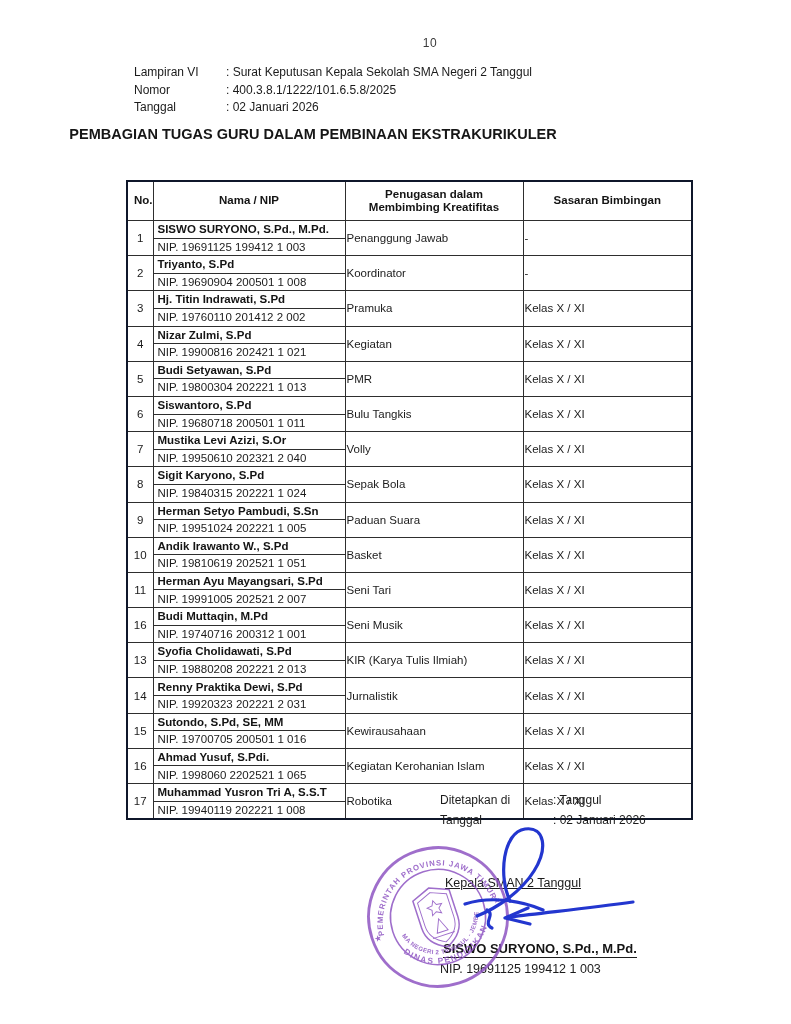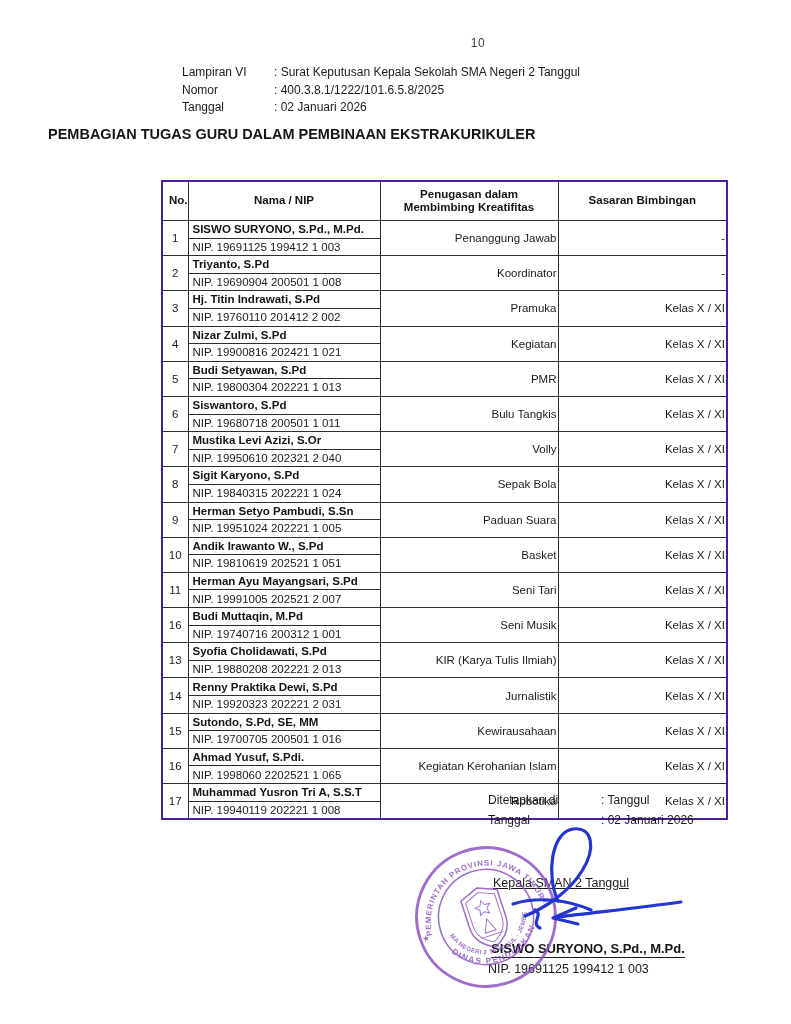--- a/index.html
+++ b/index.html
@@ -4,57 +4,57 @@
 <style>
   html,body { margin:0; padding:0; }
   body {
     width:791px; height:1024px;
     background:#ffffff;
     font-family:"Liberation Sans", sans-serif;
     color:#1b1b1b;
     position:relative;
     overflow:hidden;
   }
-  .page { position:absolute; inset:0; background:#fff;margin-left:48px; }
+  .page { position:absolute; inset:0; background:#fff; }
 
   .page-number {
     position:absolute; top:36px; left:0; width:860px;
     text-align:center; font-size:12px; color:#3a3a3a; letter-spacing:.5px;
   }
 
   .meta { position:absolute; left:134px; top:64px; font-size:12px; line-height:17.5px; }
   .meta-row { white-space:nowrap; }
   .meta-label { display:inline-block; width:92px; }
 
   .doc-title {
     position:absolute; left:0; top:123px; width:626px;
-    text-align:left; font-weight:700; font-size:14.5px; line-height:22.5px;
+    text-align:center; font-weight:700; font-size:14.5px; line-height:22.5px;
     color:#161616;
   }
 
   table.assignments {
-    position:absolute; left:113px; top:180px;
+    position:absolute; left:126px; top:180px;
     width:565px; border-collapse:collapse; table-layout:fixed;
-    border:2px solid #4c1d95;
+    border:2px solid #0f172a;
     font-size:11.5px;
     padding-left:17px;
   }
   .assignments th, .assignments td { border:1px solid #2e2e2e; }
   .assignments th {
     height:36px; padding:1px 6px; font-weight:700;
     text-align:center; vertical-align:middle; line-height:13.5px;
     font-size:11.5px; color:#141414;
   }
   .cell-no { text-align:center; vertical-align:middle; }
   .cell-name {
     font-weight:700; padding:0 4px; height:16.6px; line-height:16.4px;
     white-space:nowrap; overflow:hidden; vertical-align:middle; color:#141414;
   }
   .cell-nip { padding:0 4px; height:16.6px; line-height:16.4px; white-space:nowrap; vertical-align:middle; }
-  .cell-assign, .cell-target { text-align:right; vertical-align:middle; }
+  .cell-assign, .cell-target { text-align:left; vertical-align:middle; }
 
   .footer-block { position:absolute; left:440px; top:790px; font-size:12px; line-height:20px; z-index:1; }
   .footer-row { white-space:nowrap; }
   .footer-label { display:inline-block; width:113px; }
   .footer-role { position:absolute; left:445px; top:876px; font-size:12.5px; z-index:1; white-space:nowrap;text-decoration:underline; }
 
   .signer { position:absolute; left:443px; top:941px; z-index:1; }
   .signer-name {
     font-weight:700; font-size:13px; color:#141414;
     border-bottom:1.5px solid #1b1b1b; padding-bottom:1px; white-space:nowrap;

